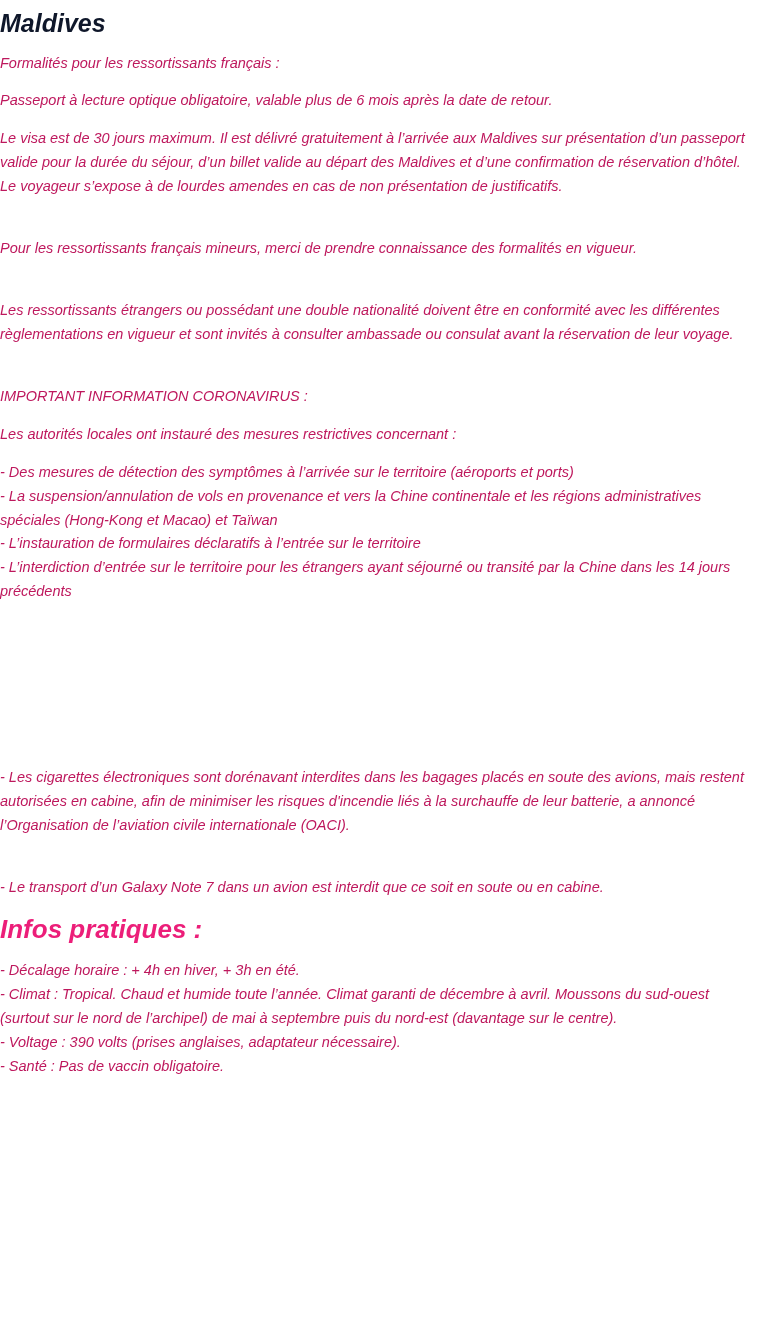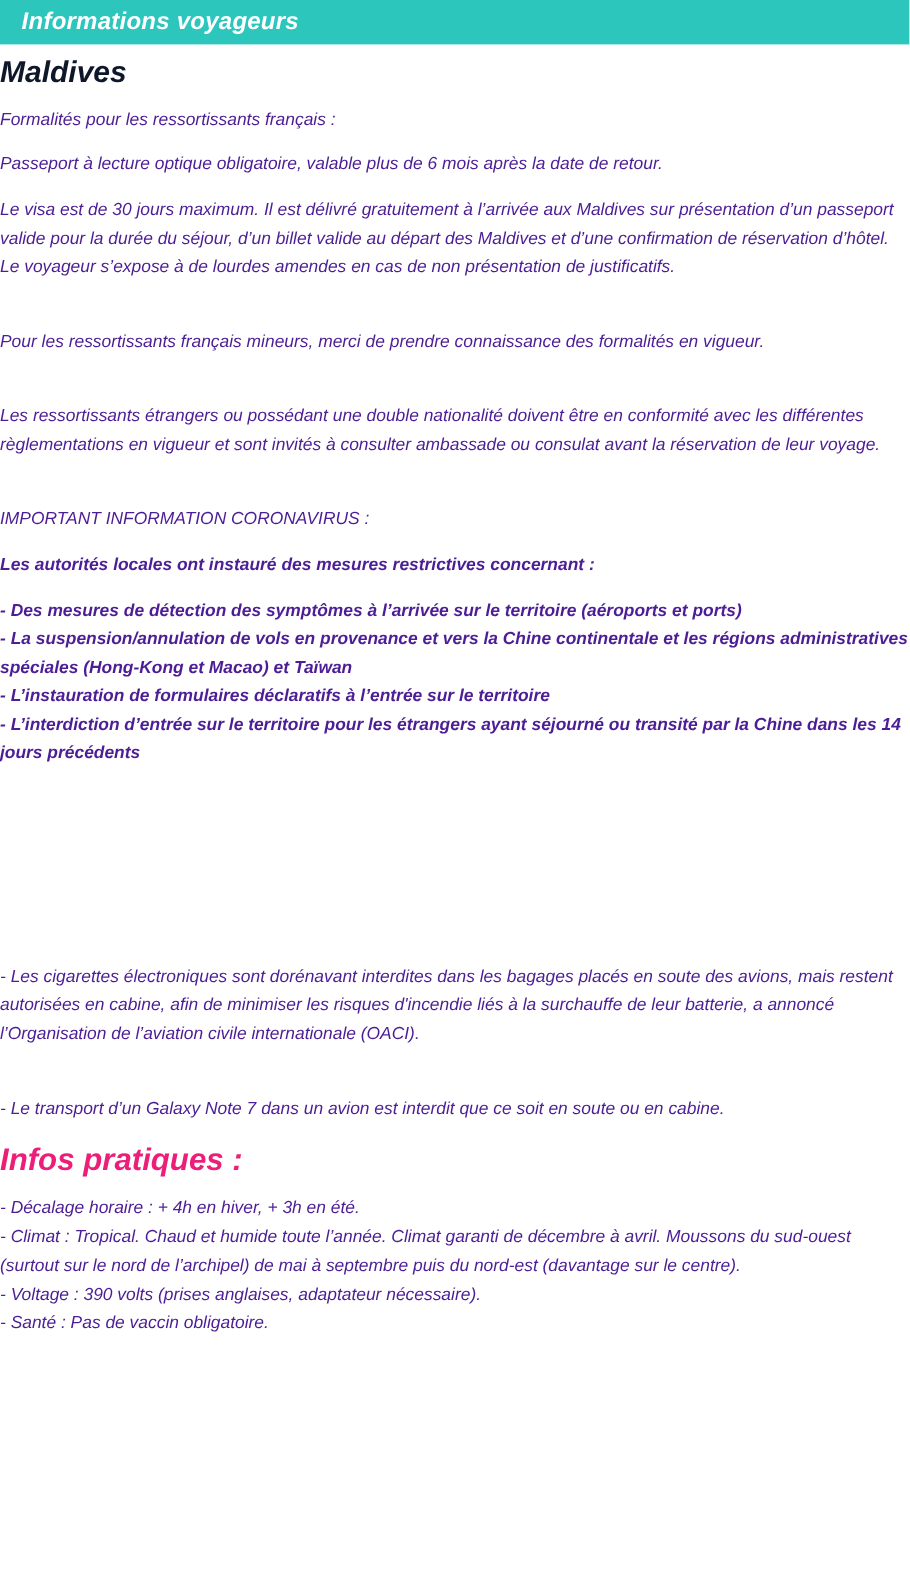--- a/index.html
+++ b/index.html
@@ -50,38 +50,35 @@
     font-weight: bold;
     font-size: 26px;
     margin: 14px 0 0 0;
     line-height: 1.2;
   }
   p.para {
     font-style: italic;
     font-size: 14.5px;
     line-height: 1.65;
     margin: 0;
-    color: #4c1d95;
+    color: #be185d;
   }
   p.para.bold {
-    font-weight: bold;
+    font-weight: normal;
   }
   .spacer-sm { height: 14px; }
   .spacer-lg { height: 38px; }
   .spacer-xl { height: 62px; }
   .tight p.para { line-height: 1.65; }
 </style>
 </head>
 <body>
 
 <div class="page">
 
-  <div class="header-bar">
-    <span class="header-title">Informations voyageurs</span>
-  </div>
 
   <div class="content">
 
     <h1 class="destination">Maldives</h1>
 
     <div class="spacer-sm"></div>
 
     <p class="para">Formalités pour les ressortissants français :</p>
 
     <div class="spacer-sm"></div>

